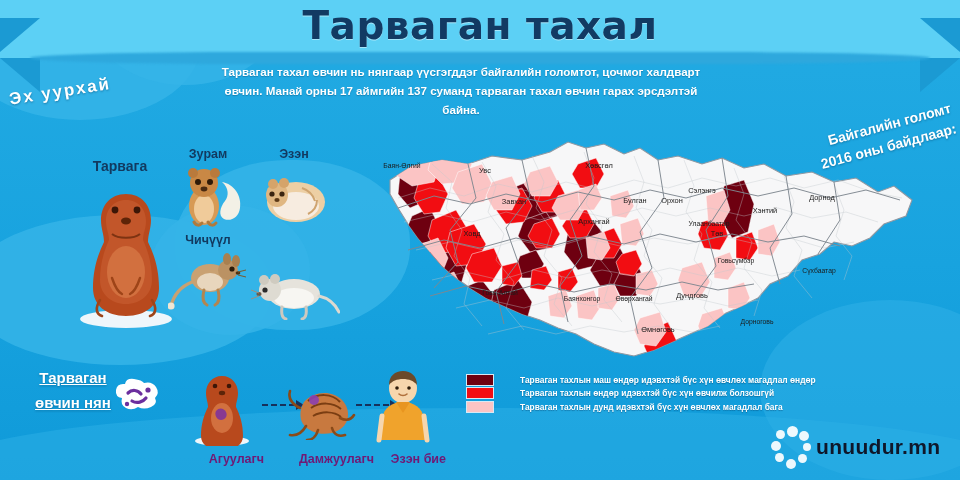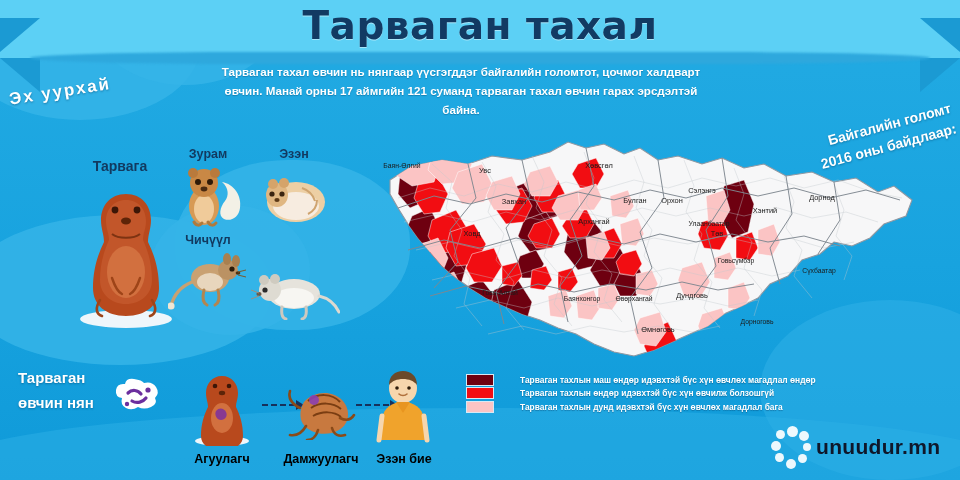--- a/index.html
+++ b/index.html
@@ -46,31 +46,31 @@
     font-weight:bold;text-shadow:0 1px 1px rgba(0,60,100,.35);
   }
 
   
   .label-rot{position:absolute;color:#fff;font-weight:bold;text-shadow:0 1px 2px rgba(0,60,100,.45);}
   .lbl-ehuurhai{left:8px;top:90px;font-size:17px;transform:rotate(-9deg);transform-origin:left top;letter-spacing:2px;}
   .lbl-baigal{right:12px;top:98px;font-size:14px;transform:rotate(-15deg);transform-origin:right top;
               text-align:right;line-height:21px;width:210px;}
 
   .lbl-nyan{position:absolute;left:18px;top:365px;width:110px;color:#fff;font-weight:bold;
-            font-size:15px;line-height:25px;text-shadow:0 1px 2px rgba(0,60,100,.45);}
+            font-size:15px;line-height:25px;text-align:center;text-shadow:0 1px 2px rgba(0,60,100,.45);text-decoration:underline;}
 
   
   .an-label{position:absolute;color:#12395f;font-weight:bold;font-size:12.5px;text-align:center;white-space:nowrap;}
   .an-label.big{font-size:14px;}
   .an-label.two{white-space:normal;line-height:16px;width:100px;}
 
   .sprite{position:absolute;}
 
   
-  .chain-label{position:absolute;color:#000000;font-weight:bold;font-size:12.5px;text-align:center;white-space:nowrap;}
+  .chain-label{position:absolute;color:#701a75;font-weight:bold;font-size:12.5px;text-align:right;white-space:nowrap;}
   .arrow{position:absolute;height:10px;display:flex;align-items:center;}
   .arrow .dash{flex:1;height:0;border-top:2.5px dashed #17315c;}
   .arrow .head{width:0;height:0;border-style:solid;border-width:5px 0 5px 8px;
                border-color:transparent transparent transparent #17315c;margin-left:1px;}
 
   
   .map-wrap{position:absolute;left:372px;top:138px;width:556px;height:240px;}
   .map-wrap svg{display:block;width:100%;height:100%;}
   .map-label{font-size:7.4px;fill:#1b1b1b;font-family:"Liberation Sans",sans-serif;text-anchor:middle;}
   .map-label.sm{font-size:6.8px;}
@@ -103,21 +103,21 @@
   <div class="wave2"></div>
 
   <div class="banner-top"></div>
   <div class="ribbon-tail tail-l2"></div>
   <div class="ribbon-tail tail-l"></div>
   <div class="ribbon-tail tail-r2"></div>
   <div class="ribbon-tail tail-r"></div>
   <div class="banner-shadow"></div>
   <div class="title">Тарваган тахал</div>
 
-  <div class="intro">Тарваган тахал өвчин нь нянгаар үүсгэгддэг байгалийн голомтот, цочмог халдварт өвчин. Манай орны 17 аймгийн 121 суманд тарваган тахал өвчин гарах эрсдэлтэй байна.</div>
+  <div class="intro">Тарваган тахал өвчин нь нянгаар үүсгэгддэг байгалийн голомтот, цочмог халдварт өвчин. Манай орны 17 аймгийн 137 суманд тарваган тахал өвчин гарах эрсдэлтэй байна.</div>
 
   <div class="label-rot lbl-ehuurhai">Эх  уурхай</div>
 
   <div class="label-rot lbl-baigal">
     <div>Байгалийн голомт</div>
     <div>2016 оны байдлаар:</div>
   </div>
 
   <div class="lbl-nyan">
     <div>Тарваган</div>

